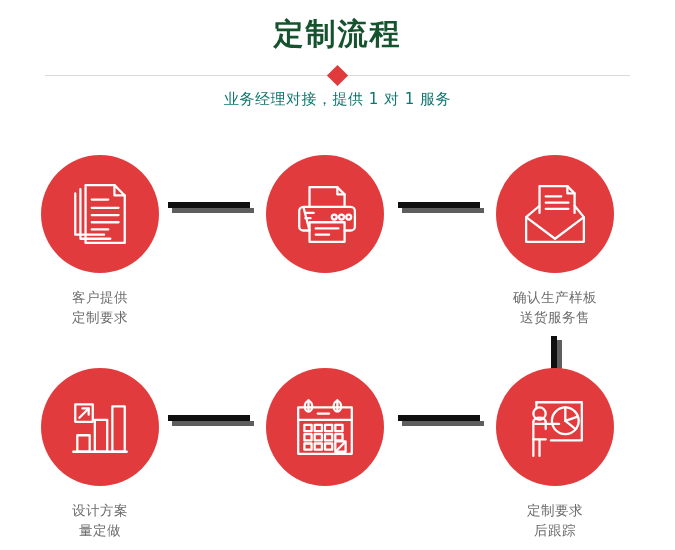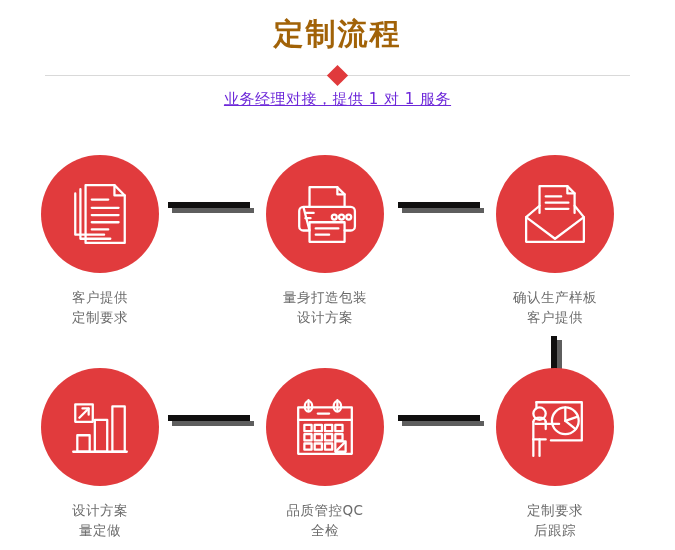--- a/index.html
+++ b/index.html
@@ -24,21 +24,21 @@
     height: 130px;
   }
   .page-title {
     position: absolute;
     left: 0;
     top: 16px;
     width: 675px;
     text-align: center;
     font-size: 30px;
     font-weight: bold;
-    color: #a16207;
+    color: #14532d;
     letter-spacing: 2px;
     line-height: 36px;
   }
   .divider-wrap {
     position: absolute;
     left: 0;
     top: 64px;
     width: 675px;
     height: 24px;
   }
@@ -61,24 +61,23 @@
     background: #e03a3c;
     transform: rotate(45deg);
   }
   .subtitle {
     position: absolute;
     left: 0;
     top: 88px;
     width: 675px;
     text-align: center;
     font-size: 15px;
-    color: #6d28d9;
+    color: #0f766e;
     line-height: 22px;
     letter-spacing: 0.5px;
-    text-decoration: underline;
   }
 
   
   .flow {
     position: absolute;
     left: 0;
     top: 140px;
     width: 675px;
     height: 410px;
     padding-left: 9px;
@@ -235,22 +234,20 @@
             <path d="M13 36 L18 36"></path>
             <circle cx="41" cy="35" r="2.4"></circle>
             <circle cx="48" cy="35" r="2.4"></circle>
             <circle cx="55" cy="35" r="2.4"></circle>
             <path d="M17 40 L51 40 L51 59 L17 59 Z"></path>
             <path d="M23 46 L45 46"></path>
             <path d="M23 52 L36 52"></path>
           </g>
         </svg>
       </div>
-      <div class="node-label">量身打造包装
-设计方案</div>
     </div>
 
     <div class="conn-h conn-h-1">
       <div class="bar-main"></div>
       <div class="bar-shadow"></div>
     </div>
 
     <div class="node node-2">
       <div class="circle">
         <svg viewBox="0 0 64 64">
@@ -259,21 +256,21 @@
             <path d="M44 5 L44 12 L51 12"></path>
             <path d="M23 15 L38 15"></path>
             <path d="M23 21 L45 21"></path>
             <path d="M23 27 L45 27"></path>
             <path d="M17 24 L4 35 L4 59 L60 59 L60 35 L51 24"></path>
             <path d="M4 35 L32 56 L60 35"></path>
           </g>
         </svg>
       </div>
       <div class="node-label">确认生产样板
-客户提供</div>
+送货服务售</div>
     </div>
   </div>
 
   <div class="conn-v">
     <div class="bar-main"></div>
     <div class="bar-shadow"></div>
   </div>
 
   <div class="row row-2">
 
@@ -320,22 +317,20 @@
             <rect x="32" y="39" width="7" height="6"></rect>
             <rect x="42" y="39" width="7" height="6"></rect>
             <rect x="12" y="48" width="7" height="6"></rect>
             <rect x="22" y="48" width="7" height="6"></rect>
             <rect x="32" y="48" width="7" height="6"></rect>
             <rect x="42" y="46" width="10" height="10"></rect>
             <path d="M43 55 L51 47"></path>
           </g>
         </svg>
       </div>
-      <div class="node-label">品质管控QC
-全检</div>
     </div>
 
     <div class="conn-h conn-h-1">
       <div class="bar-main"></div>
       <div class="bar-shadow"></div>
     </div>
 
     <div class="node node-2">
       <div class="circle">
         <svg viewBox="0 0 64 64">

